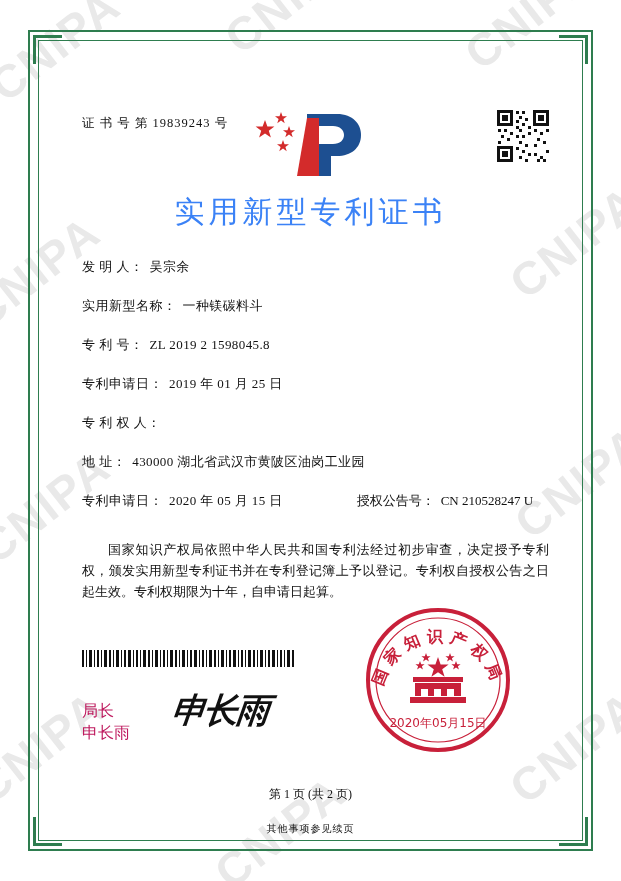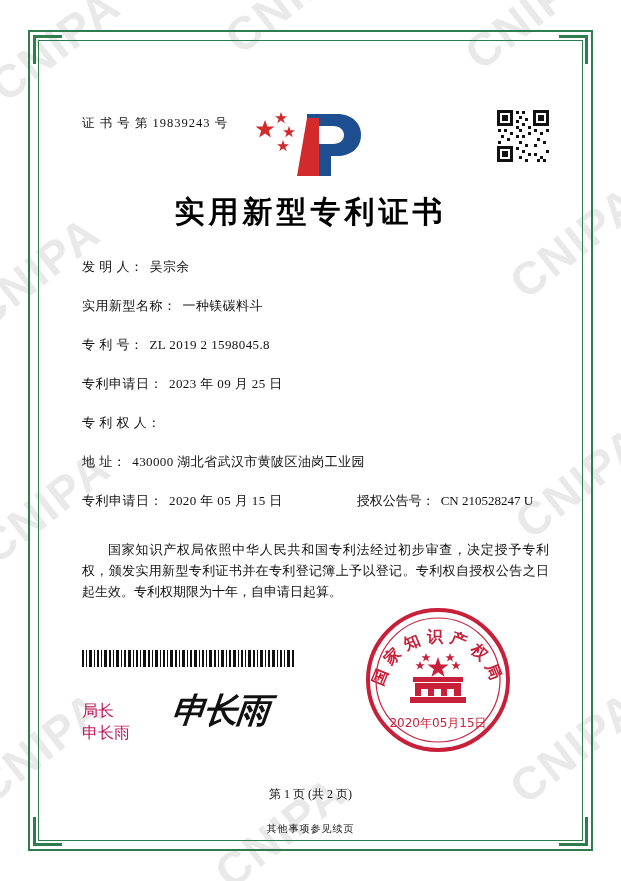--- a/index.html
+++ b/index.html
@@ -103,22 +103,22 @@
   }
 
   .doc-title {
     position: absolute;
     left: 0;
     right: 0;
     top: 132px;
     text-align: center;
     font-size: 30px;
     letter-spacing: 4px;
-    color: #000000;
-    font-weight: bold;
+    color: #3b82f6;
+    font-weight: normal;
     font-family: "DejaVu Serif", serif;
   }
 
   .fields {
     position: absolute;
     left: 22px;
     right: 10px;
     top: 198px;
   }
   .field-row {
@@ -327,21 +327,21 @@
       <div class="field-row">
         <span class="field-label">实用新型名称：</span>
         <span class="field-value">一种镁碳料斗</span>
       </div>
       <div class="field-row">
         <span class="field-label">专 利 号：</span>
         <span class="field-value">ZL 2019 2 1598045.8</span>
       </div>
       <div class="field-row">
         <span class="field-label">专利申请日：</span>
-        <span class="field-value">2023 年 09 月 25 日</span>
+        <span class="field-value">2019 年 01 月 25 日</span>
       </div>
       <div class="field-row">
         <span class="field-label">专 利 权 人：</span>
       </div>
       <div class="field-row">
         <span class="field-label">地 址：</span>
         <span class="field-value">430000 湖北省武汉市黄陂区油岗工业园</span>
       </div>
       <div class="field-row">
         <span class="field-label">专利申请日：</span>

